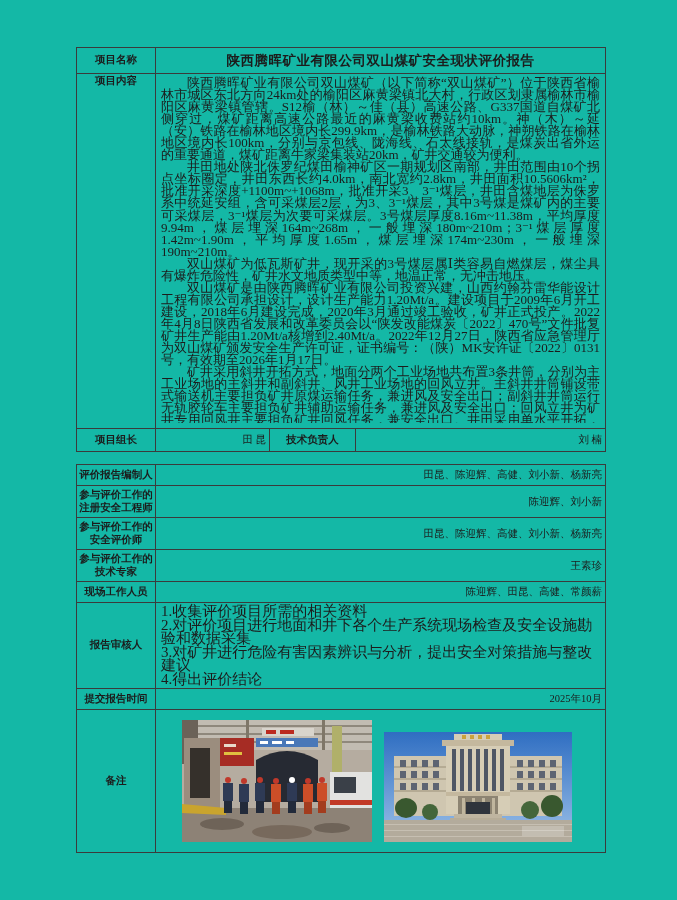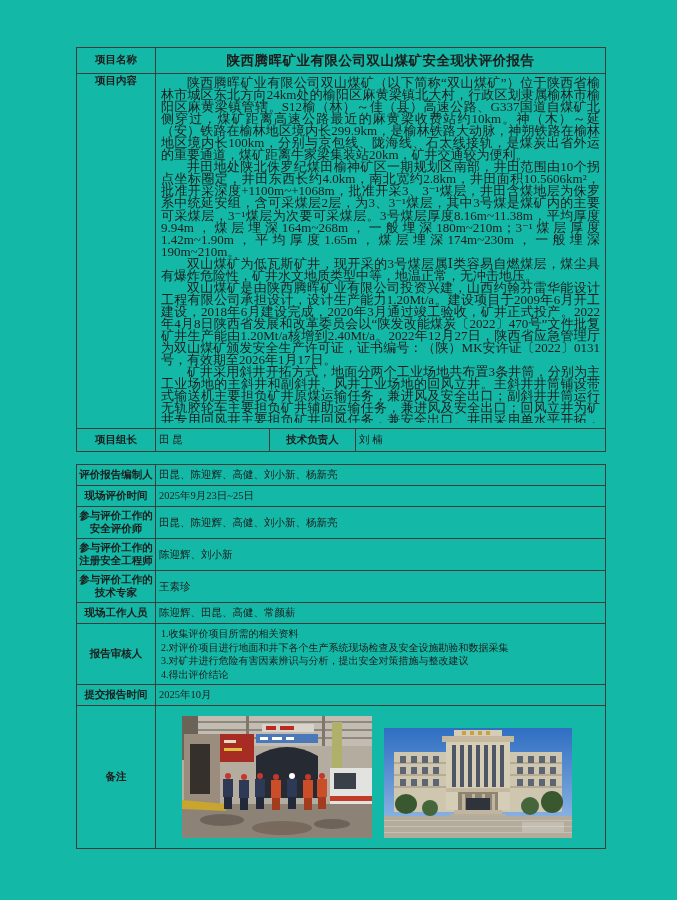--- a/index.html
+++ b/index.html
@@ -6,31 +6,31 @@
   body{
     width:677px;height:900px;background:#ffffff;position:relative;
     font-family:"Liberation Serif","DejaVu Serif",serif;color:#1c1c1c;
   }
   .page{position:absolute;left:0;top:0;width:677px;height:900px;background:#14b8a6;overflow:hidden;}
   .tables{position:absolute;left:76px;top:47px;width:529px;}
   table{border-collapse:collapse;table-layout:fixed;width:529px;}
   td{border:1px solid #3b3b3b;padding:1px 3px;vertical-align:middle;overflow:hidden;}
   .t2{margin-top:12px;border-radius:6px;}
   .lbl{font-weight:bold;text-align:center;font-size:10.5px;line-height:12.5px;padding:1px 1px;}
-  .val{text-align:left;font-size:10.5px;line-height:12px;}
+  .val{text-align:right;font-size:10.5px;line-height:12px;}
   .title-cell{text-align:center;font-weight:bold;font-size:13.5px;letter-spacing:.5px;}
   .r-title td{height:23px;}
   .r-content td{height:352px;vertical-align:top;}
   .content-box{height:346px;overflow:hidden;padding:2px 2px 0 2px;}
   .content-box p{margin:0;font-size:13px;line-height:12.05px;text-align:justify;text-indent:2em;}
   .r-sm td{height:20px;margin-top:28px;}
   .rA td{height:18px;}
   .rB td{height:29px;}
   .r-tasks td{height:58px;vertical-align:middle;}
-  .tasks-box{padding:1px 2px;font-size:10px;line-height:13.5px;text-align:left;}
+  .tasks-box{padding:1px 2px;font-size:15px;line-height:13.5px;text-align:left;}
   .r-remark td{height:132px;}
   .remark-cell{padding:5px 0 5px 0;}
   .photos{display:flex;align-items:flex-end;gap:12px;padding-left:26px;}
   .photo{display:block;flex:0 0 auto;}
 </style>
 </head>
 <body>
 
 <div class="page">
   <div class="tables">
@@ -71,31 +71,27 @@
     <table class="t2">
       <colgroup>
           <col style="width:79px">
           <col style="width:450px">
         </colgroup>
       <tbody>
           <tr class="rA">
         <td class="lbl">评价报告编制人</td>
         <td class="val">田昆、陈迎辉、高健、刘小新、杨新亮</td>
       </tr>
-      <tr class="rA">
-        <td class="lbl">现场评价时间</td>
-        <td class="val">2025年9月23日~25日</td>
+      <tr class="rB">
+        <td class="lbl">参与评价工作的注册安全工程师</td>
+        <td class="val">陈迎辉、刘小新</td>
       </tr>
       <tr class="rB">
         <td class="lbl">参与评价工作的安全评价师</td>
         <td class="val">田昆、陈迎辉、高健、刘小新、杨新亮</td>
-      </tr>
-      <tr class="rB">
-        <td class="lbl">参与评价工作的注册安全工程师</td>
-        <td class="val">陈迎辉、刘小新</td>
       </tr>
       <tr class="rB">
         <td class="lbl">参与评价工作的技术专家</td>
         <td class="val">王素珍</td>
       </tr>
       <tr class="rA">
         <td class="lbl">现场工作人员</td>
         <td class="val">陈迎辉、田昆、高健、常颜薪</td>
       </tr>
       <tr class="r-tasks">

